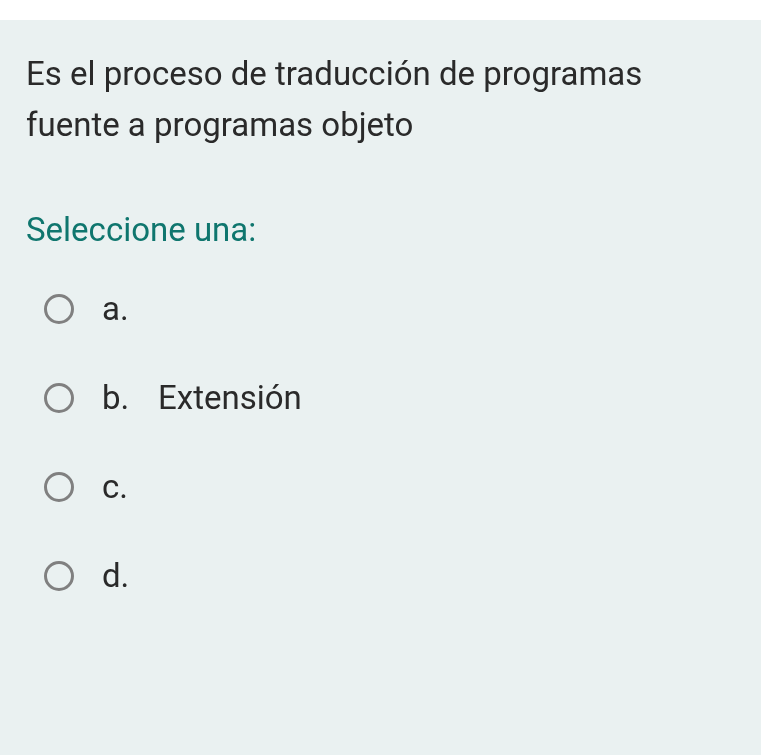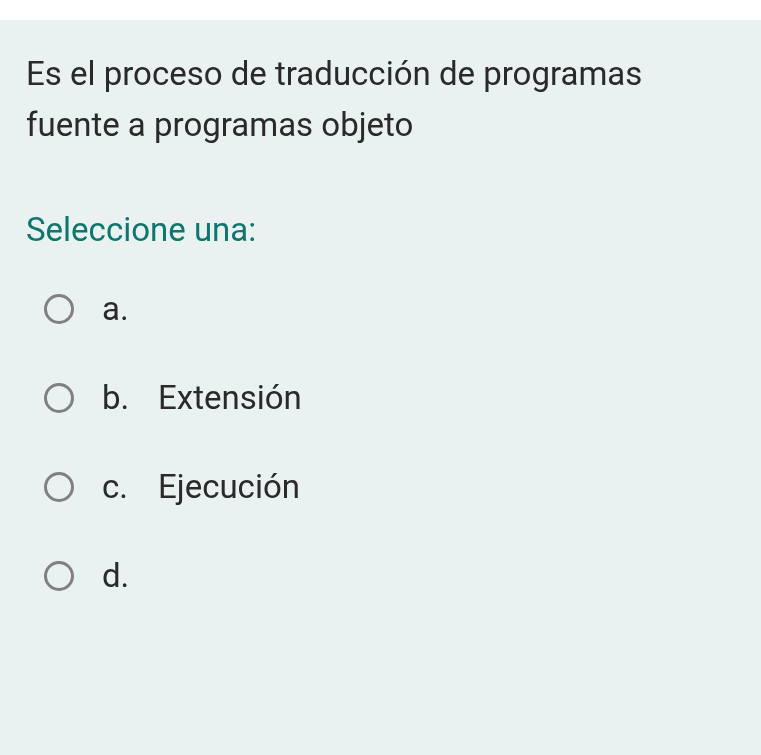--- a/index.html
+++ b/index.html
@@ -73,20 +73,19 @@
       <span class="option-letter">a.</span>
     </div>
     <div class="option-row">
       <div class="radio-circle"></div>
       <span class="option-letter">b.</span>
       <span class="option-text">Extensión</span>
     </div>
     <div class="option-row">
       <div class="radio-circle"></div>
       <span class="option-letter">c.</span>
-      <span class="option-text">Ejecución</span>
     </div>
     <div class="option-row">
       <div class="radio-circle"></div>
       <span class="option-letter">d.</span>
     </div>
   </div>
 </div>
 
 </body></html>

